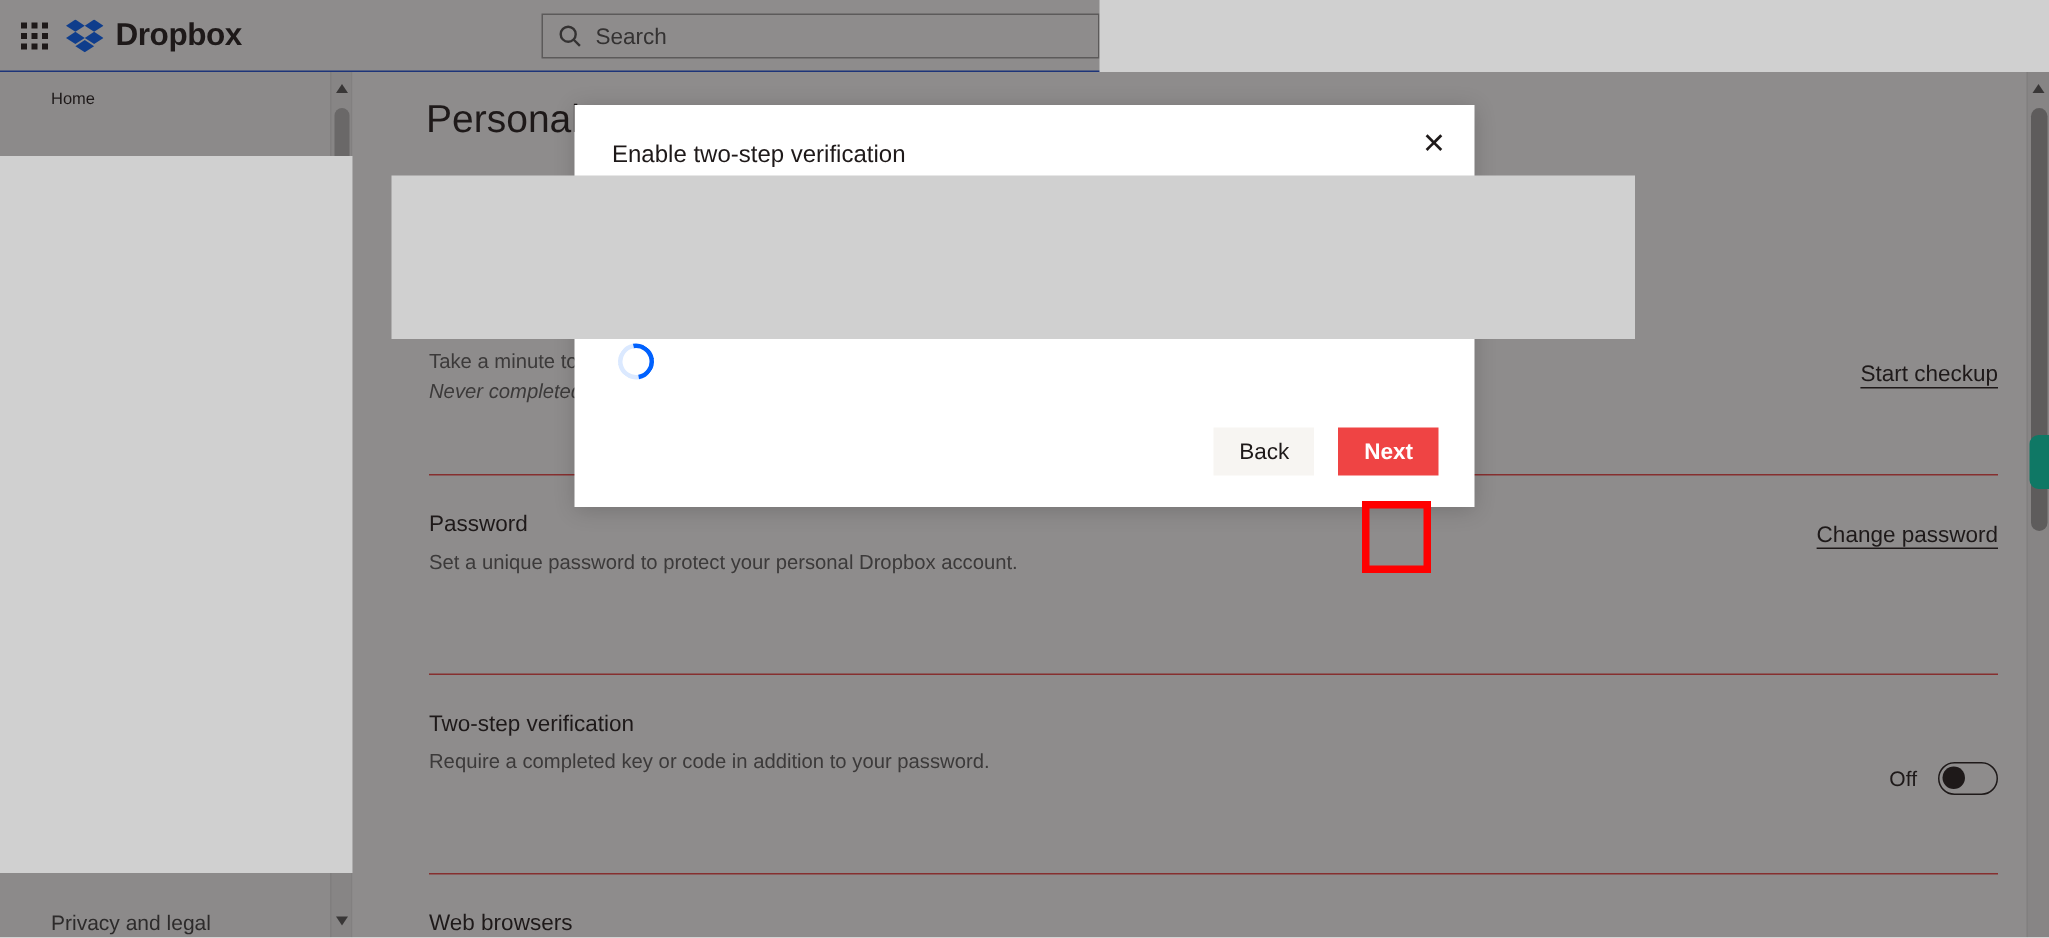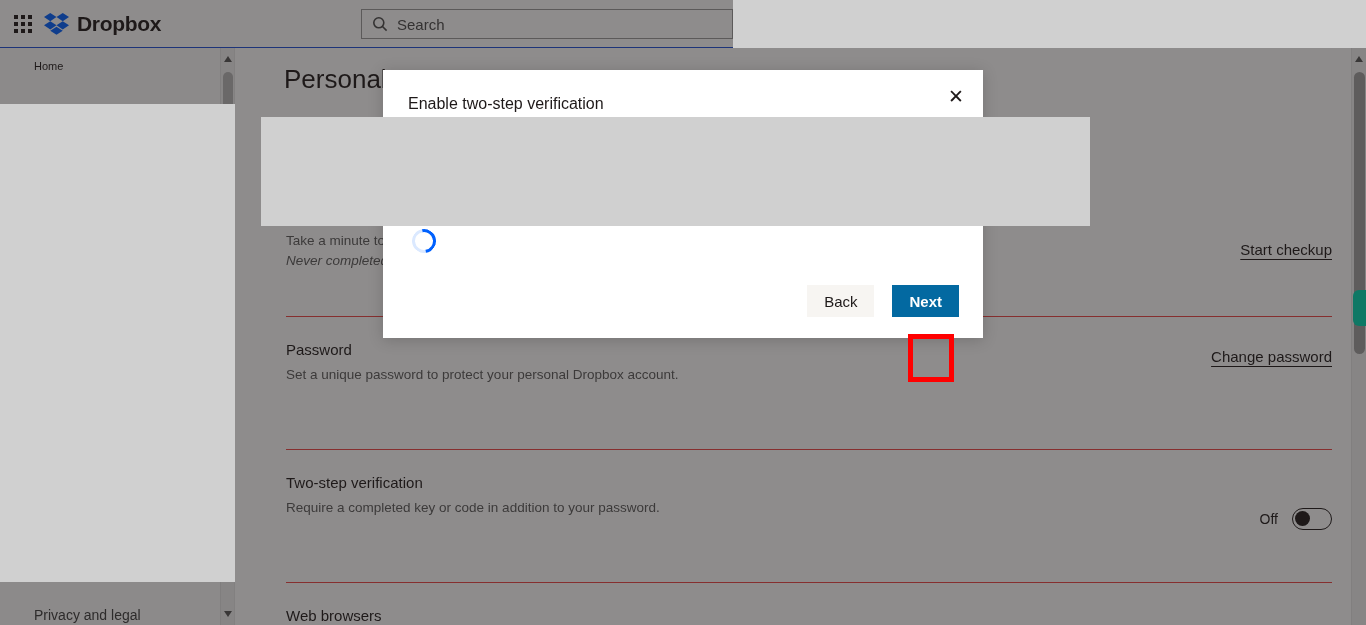--- a/index.html
+++ b/index.html
@@ -122,28 +122,28 @@
     position: absolute; right: 14px; top: 13px; width: 26px; height: 26px;
     display: flex; align-items: center; justify-content: center;
     cursor: pointer; font-size: 19px; color: #1e1919; line-height: 1;
   }
   .spinner {
     position: absolute; left: 29px; top: 159px; width: 24px; height: 24px;
     border: 3px solid #dbe9ff; border-top-color: #0061fe; border-right-color: #0061fe;
     border-radius: 50%; transform: rotate(35deg);
   }
   .modal-actions {
-    position: absolute; right: 24px; bottom: 21px; display: flex; gap: 0; align-items: center;
+    position: absolute; right: 24px; bottom: 21px; display: flex; gap: 16px; align-items: center;
   }
   .btn {
     height: 32px; padding: 0 17px; border: none; cursor: pointer;
     font-size: 15px; font-family: inherit; display: flex; align-items: center; justify-content: center;
   }
   .btn-secondary { background: #f7f5f2; color: #1e1919; }
-  .btn-primary { background: #0369a1; color: #ffffff; font-weight: bold; margin-left: 18px; }
+  .btn-primary { background: #ef4444; color: #ffffff; font-weight: bold; }
 
   
   .occl { position: absolute; background: #d0d0d0; }
   .occl-top    { left: 733px;  top: 0px;   width: 633px; height: 48px; }
   .occl-modal  { left: 261px;  top: 117px; width: 829px; height: 109px; }
   .occl-side   { left: 0px;    top: 104px; width: 235px; height: 478px; }
 
   
   .annot-box {
     position: absolute; left: 908px; top: 334px; width: 46px; height: 48px;

